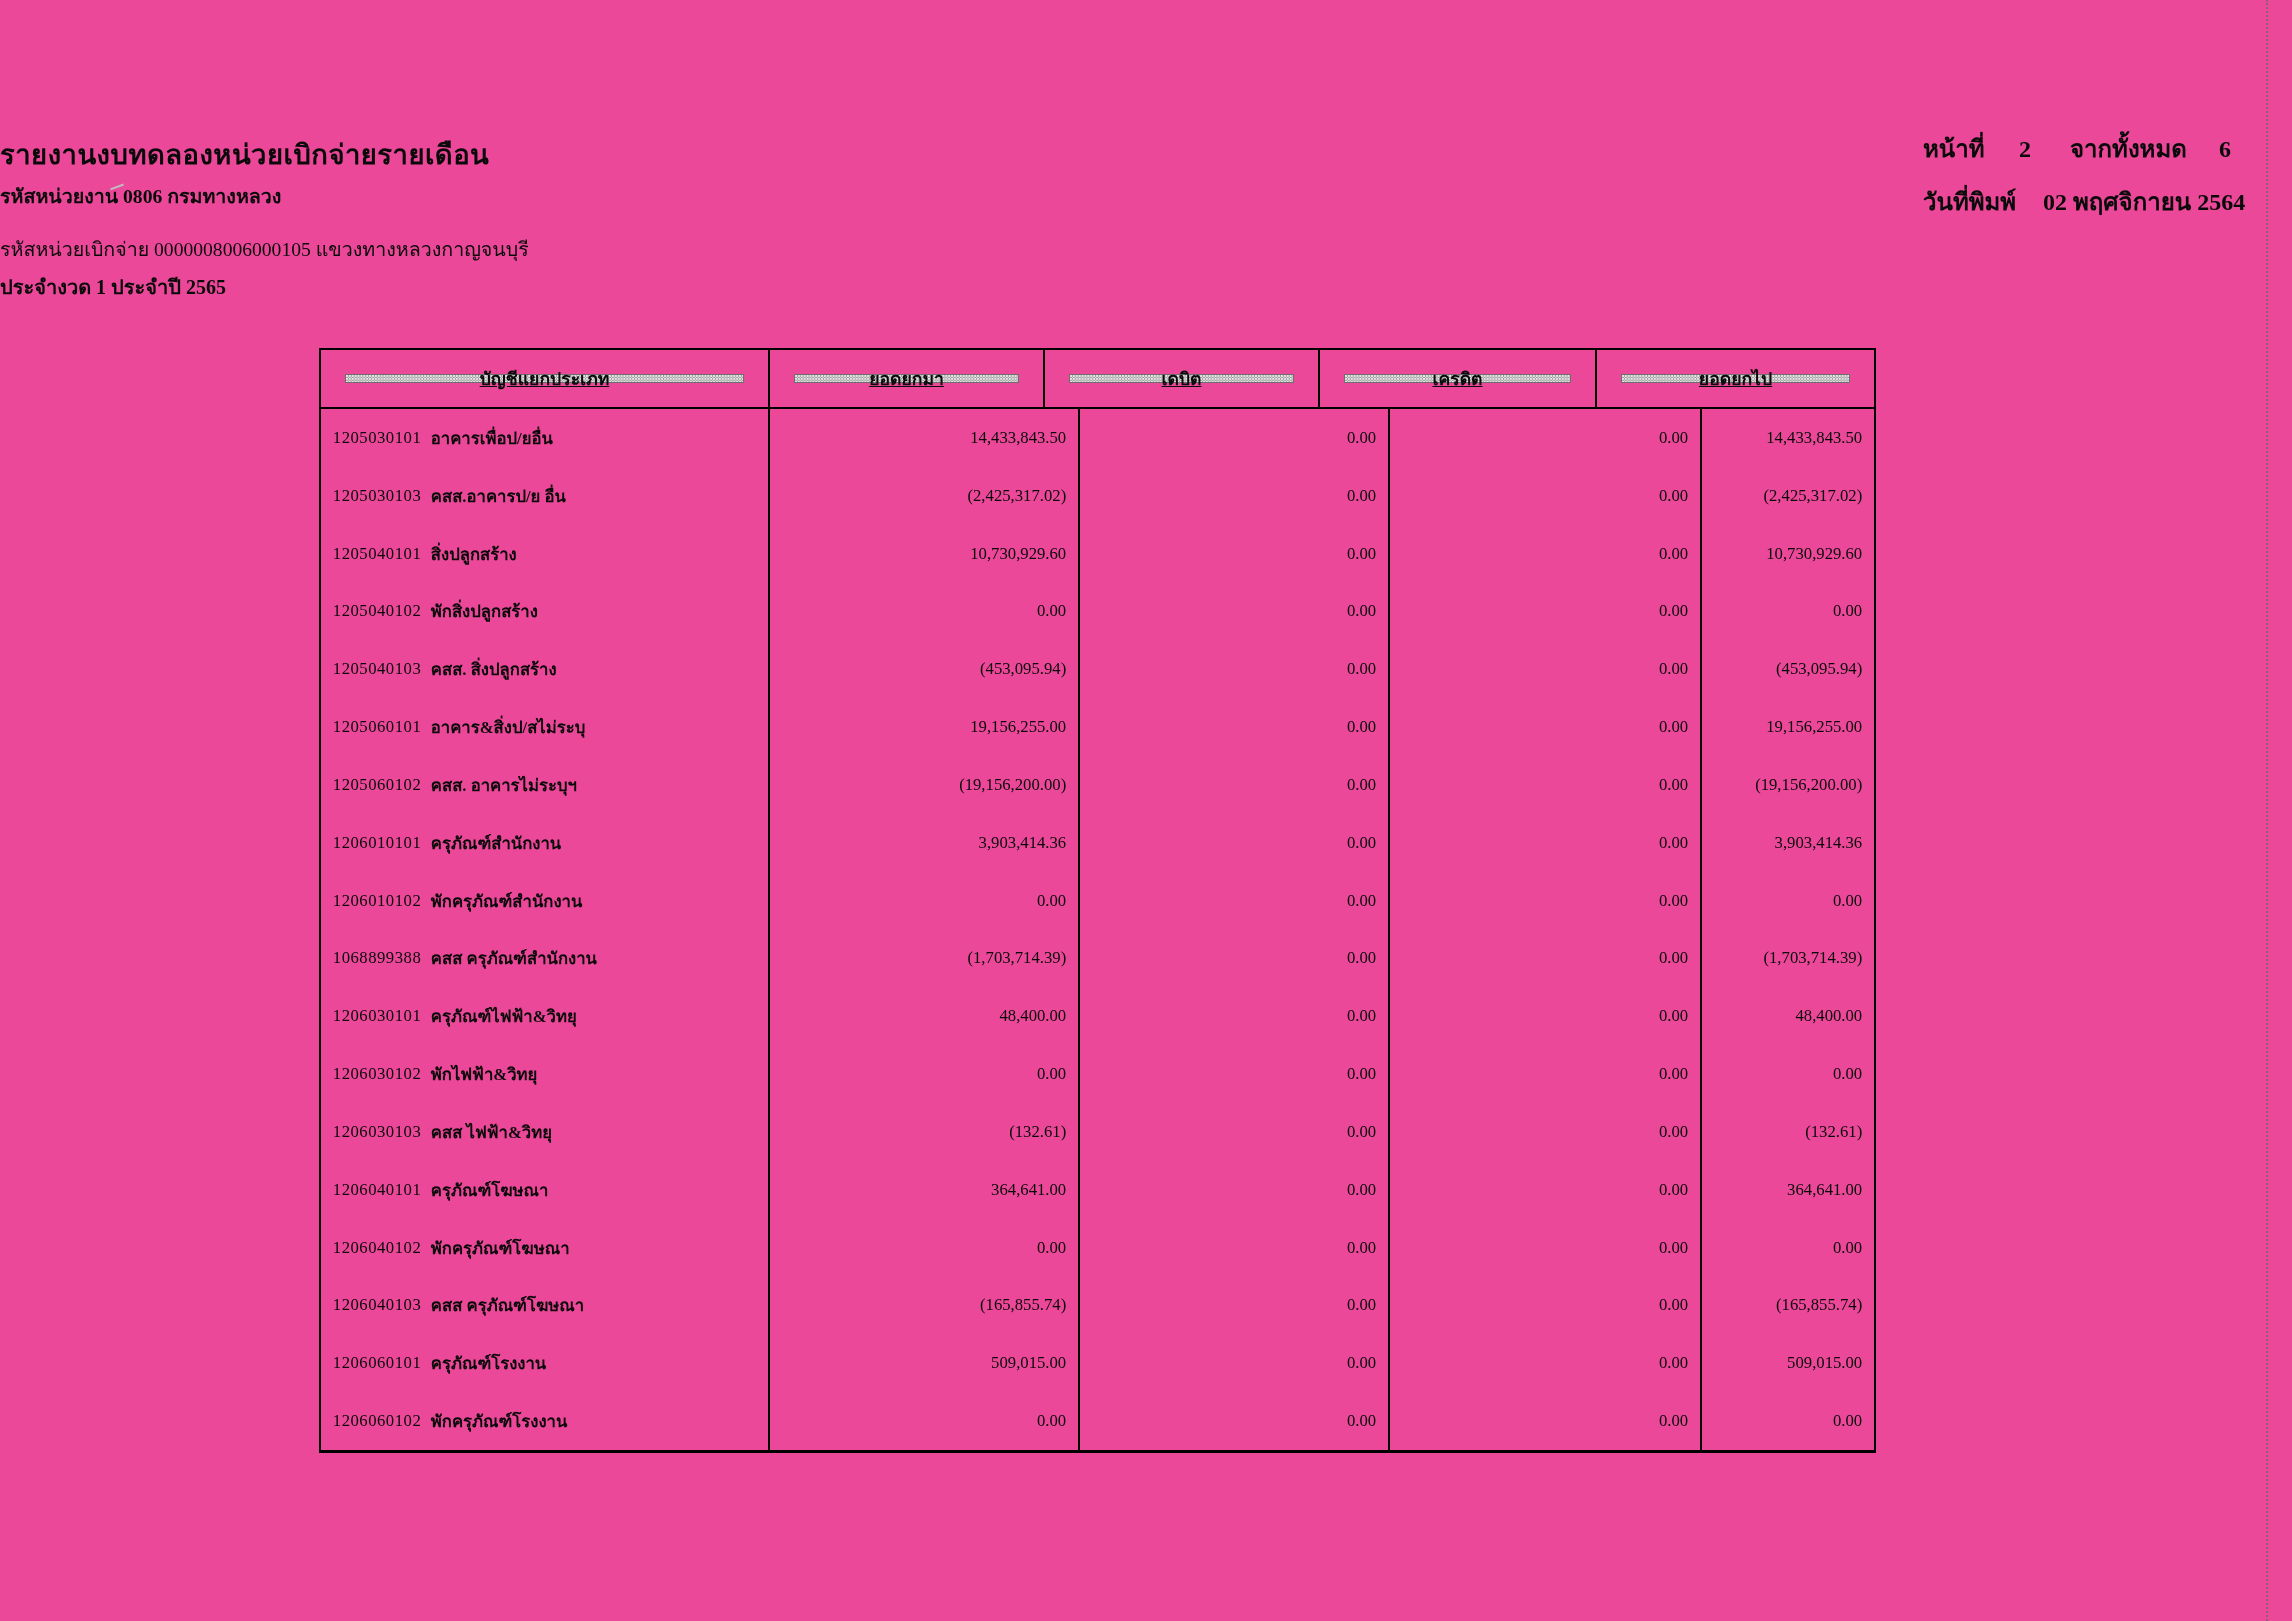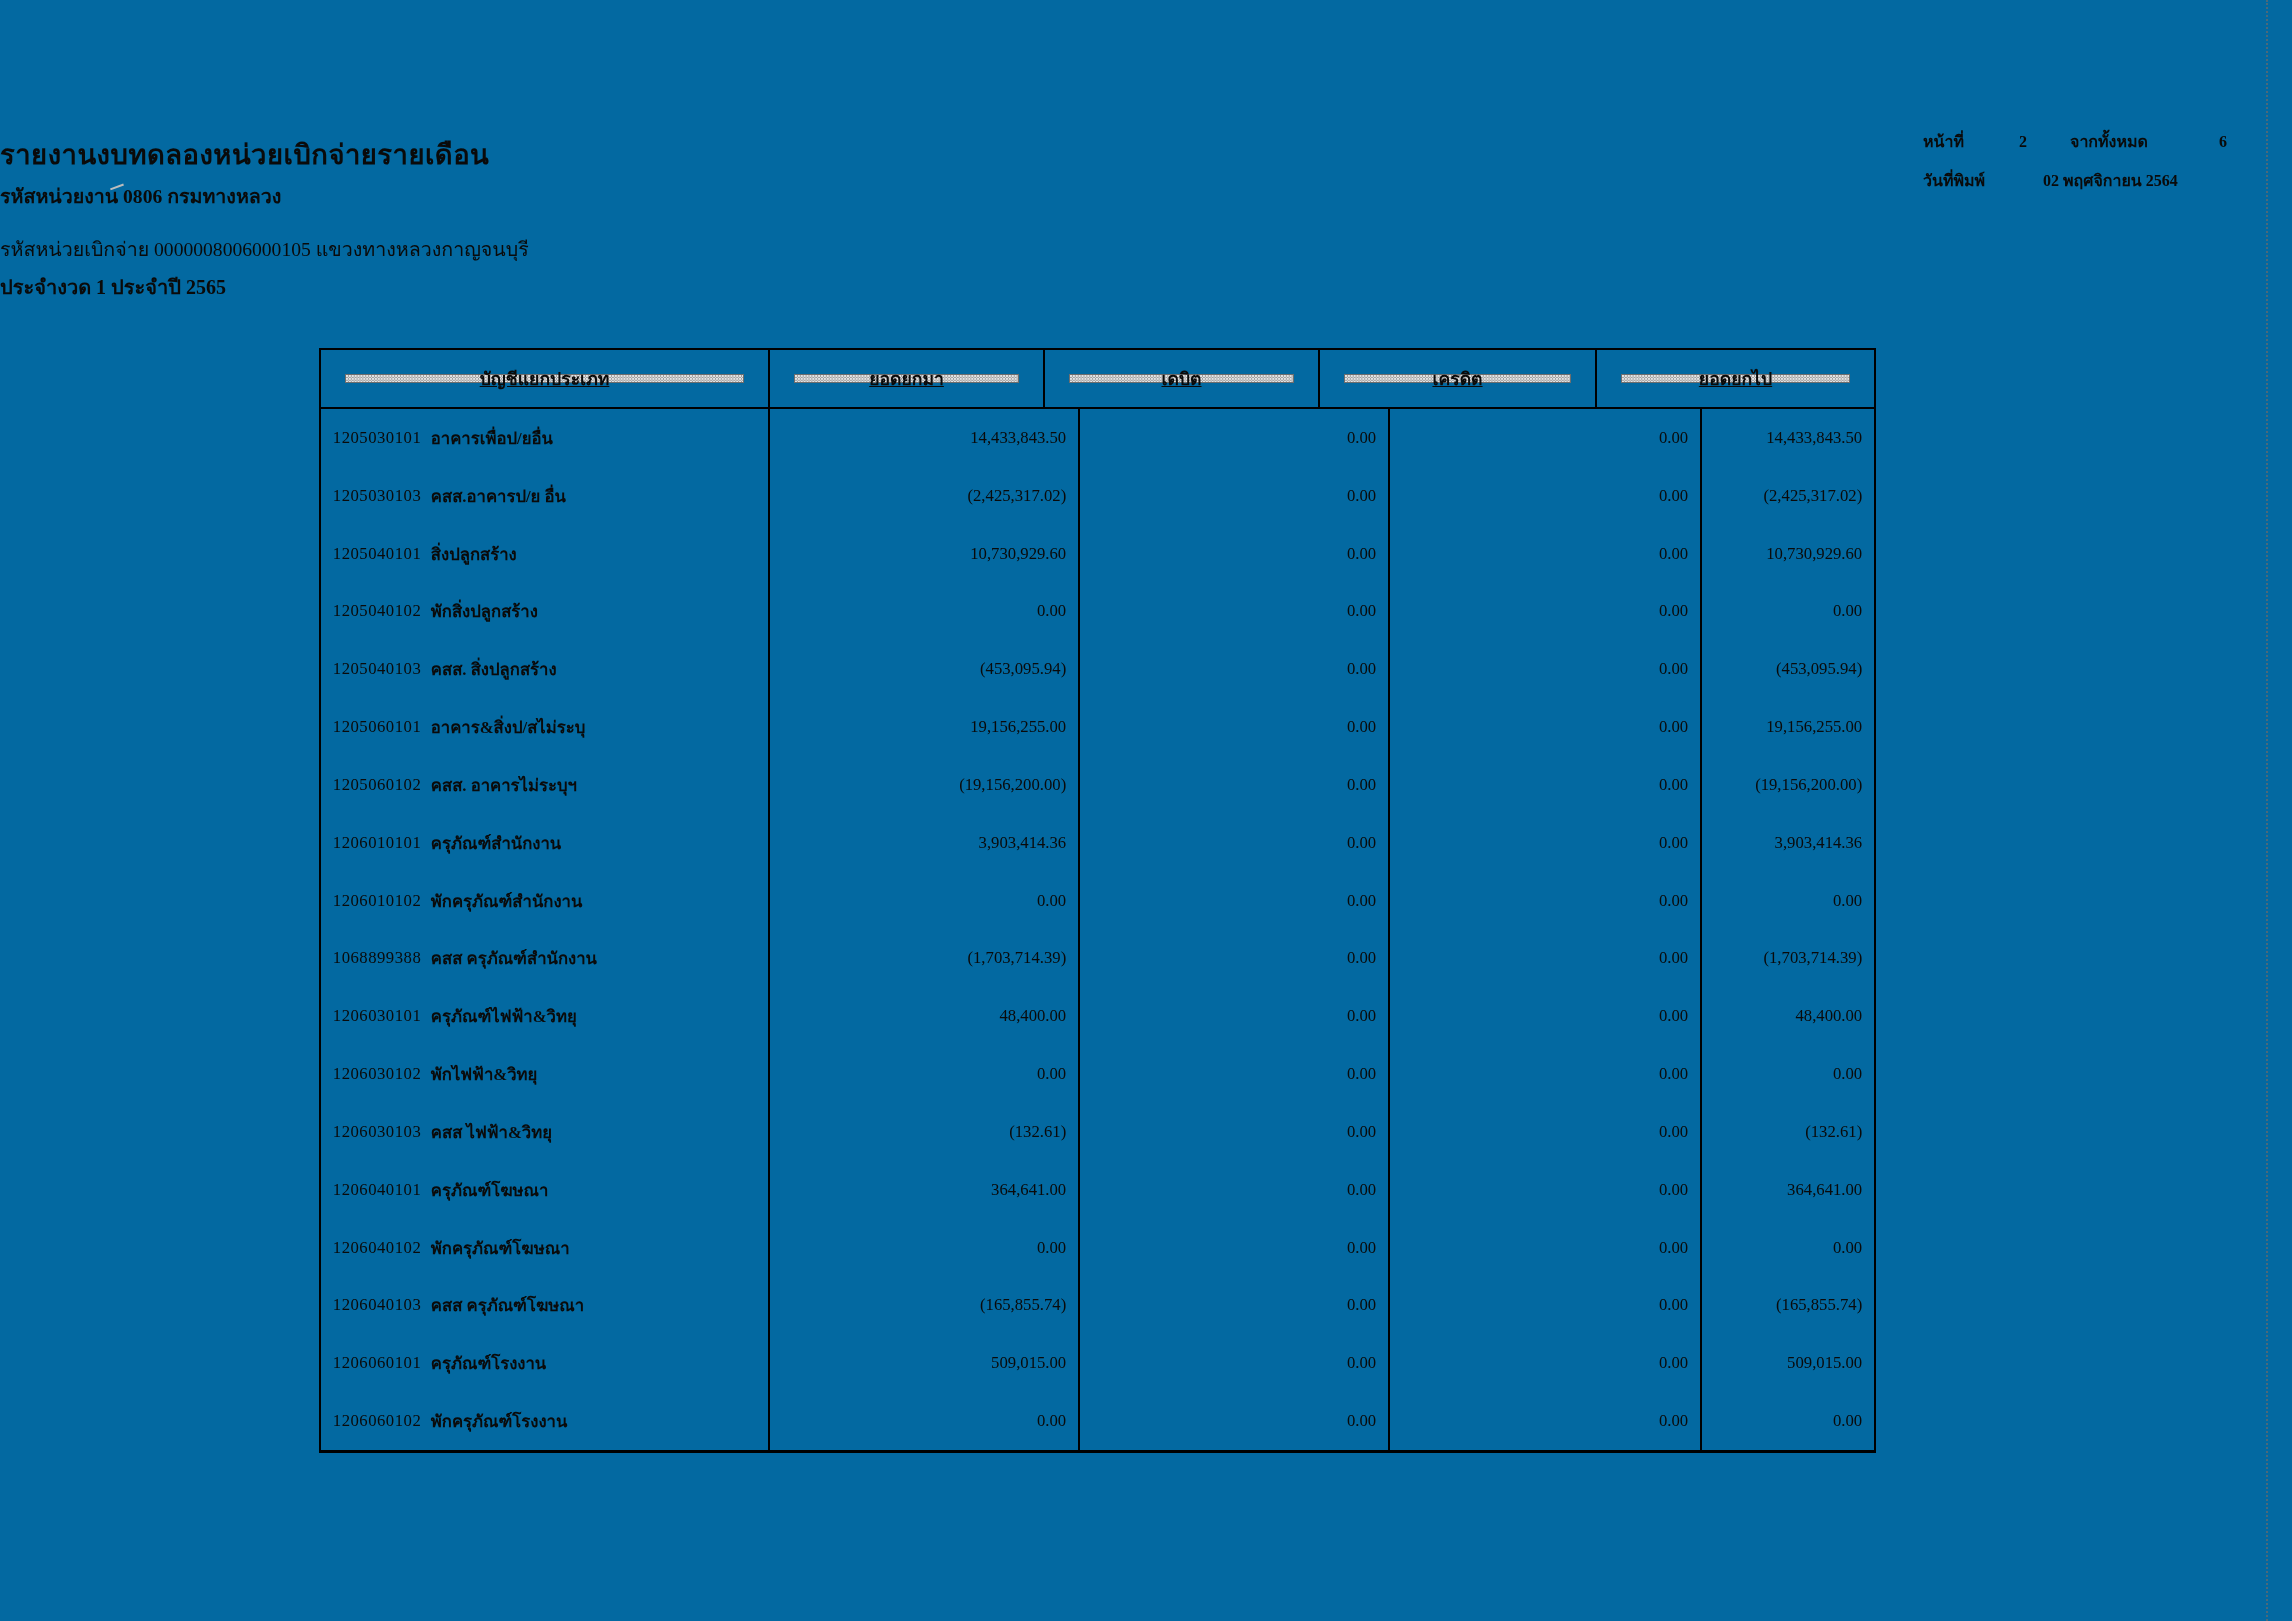--- a/index.html
+++ b/index.html
@@ -1,34 +1,34 @@
 <!DOCTYPE html>
 <html><head>
 <meta charset="utf-8">
 <style>
   html, body { margin: 0; padding: 0; background: #f2f2f2; }
   .sheet {
     position: relative;
     width: 2293px;
     height: 1621px;
-    background: #0369a1;
+    background: #ec4899;
     font-family: "Liberation Serif", "DejaVu Serif", serif;
     color: #0a0a0a;
     overflow: hidden;
   }
   .rpt-title {
     position: absolute; left: 0; width: 2293px; top: 133px;
     font-size: 27.4px; font-weight: bold; letter-spacing: 0.5px;
   }
   .rpt-sub1 { position: absolute; left: 0; width: 2293px; top: 180px; font-size: 19.6px; font-weight: bold; }
   .rpt-sub2 { position: absolute; left: 0; width: 2293px; top: 233px; font-size: 19.6px; font-weight: normal; }
   .rpt-sub3 { position: absolute; left: 0; width: 2293px; top: 271px; font-size: 20px; font-weight: bold; }
 
   
-  .page-info { position: absolute; left: 1923px; top: 129px; font-size: 16px; font-weight: bold; }
+  .page-info { position: absolute; left: 1923px; top: 129px; font-size: 24px; font-weight: bold; }
   .pi-row { display: flex; align-items: baseline; margin-bottom: 13.7px; white-space: nowrap; }
   .pi-label1 { display: inline-block; width: 96px; }
   .pi-num1   { display: inline-block; width: 51px; text-align: left; }
   .pi-label2 { display: inline-block; width: 149px; }
   .pi-num2   { display: inline-block; }
   .pi-datelabel { display: inline-block; width: 120px; }
 
   
   .tb {
     position: absolute; left: 319px; top: 348px;

